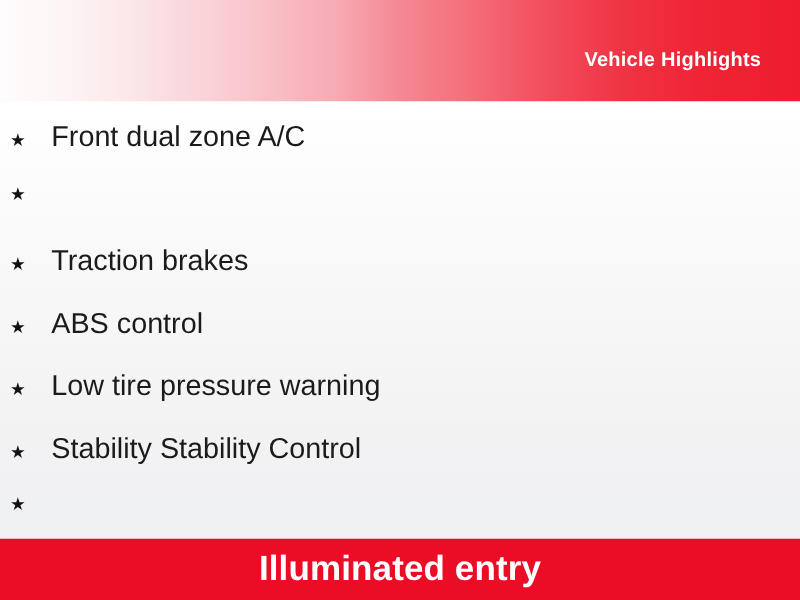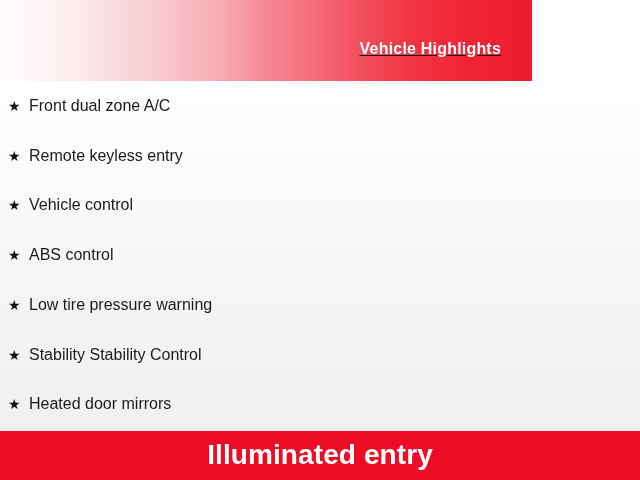--- a/index.html
+++ b/index.html
@@ -18,38 +18,37 @@
     width: 640px;
     height: 480px;
     box-sizing: border-box;
     background: linear-gradient(to bottom, #ffffff 0%, #ffffff 18%, #f9f9fa 42%, #f3f3f4 68%, #eeeff1 95%, #ecedef 100%);
     overflow: hidden;
   }
   #header {
     position: absolute;
     left: 0;
     top: 0;
-    width: 532px;
+    width: 640px;
     height: 81px;
     background: linear-gradient(to right,
         #fefcfc 0%,
         #fdf3f4 9%,
         #fbe3e6 18%,
         #f9c9cf 30%,
         #f7aab3 42%,
         #f58892 50%,
         #f4707c 58%,
         #f24e5d 68%,
         #f03343 78%,
         #ef2435 88%,
         #ee1c2e 100%);
     display: flex;
     align-items: center;
     justify-content: flex-end;
-    text-decoration: underline;
   }
   #header-title {
     color: #ffffff;
     font-size: 16px;
     font-weight: bold;
     letter-spacing: 0.2px;
     padding-right: 31px;
     padding-top: 17px;
     white-space: nowrap;
     text-shadow: 0 0 1px rgba(160,20,30,0.22);
@@ -75,22 +74,22 @@
     display: inline-block;
     width: 13px;
     font-size: 14px;
     line-height: 1;
     color: #111111;
     text-align: left;
     flex: none;
   }
   .highlight-label {
     display: inline-block;
-    margin-left: 8px;
-    font-size: 16px;
+    margin-left: 20px;
+    font-size: 23px;
     line-height: 1;
     color: #1b1b1b;
   }
   #footer-bar {
     position: absolute;
     left: 0;
     top: 431px;
     width: 640px;
     height: 49px;
     background: #eb0c26;
@@ -117,41 +116,39 @@
     <div id="header-title">Vehicle Highlights</div>
   </div>
 
   <ul id="highlights-list">
     <li class="highlight-item" style="top:17px;">
       <span class="bullet-star">★</span>
       <span class="highlight-label">Front dual zone A/C</span>
     </li>
     <li class="highlight-item" style="top:66.7px;">
       <span class="bullet-star">★</span>
-      <span class="highlight-label">Remote keyless entry</span>
     </li>
     <li class="highlight-item" style="top:116.4px;">
       <span class="bullet-star">★</span>
-      <span class="highlight-label">Vehicle control</span>
+      <span class="highlight-label">Traction brakes</span>
     </li>
     <li class="highlight-item" style="top:166.1px;">
       <span class="bullet-star">★</span>
       <span class="highlight-label">ABS control</span>
     </li>
     <li class="highlight-item" style="top:215.8px;">
       <span class="bullet-star">★</span>
       <span class="highlight-label">Low tire pressure warning</span>
     </li>
     <li class="highlight-item" style="top:265.5px;">
       <span class="bullet-star">★</span>
       <span class="highlight-label">Stability Stability Control</span>
     </li>
     <li class="highlight-item" style="top:315.2px;">
       <span class="bullet-star">★</span>
-      <span class="highlight-label">Heated door mirrors</span>
     </li>
   </ul>
 
   <div id="footer-bar">
     <div id="footer-text">Illuminated entry</div>
   </div>
 
 </div>
 
 </body></html>

